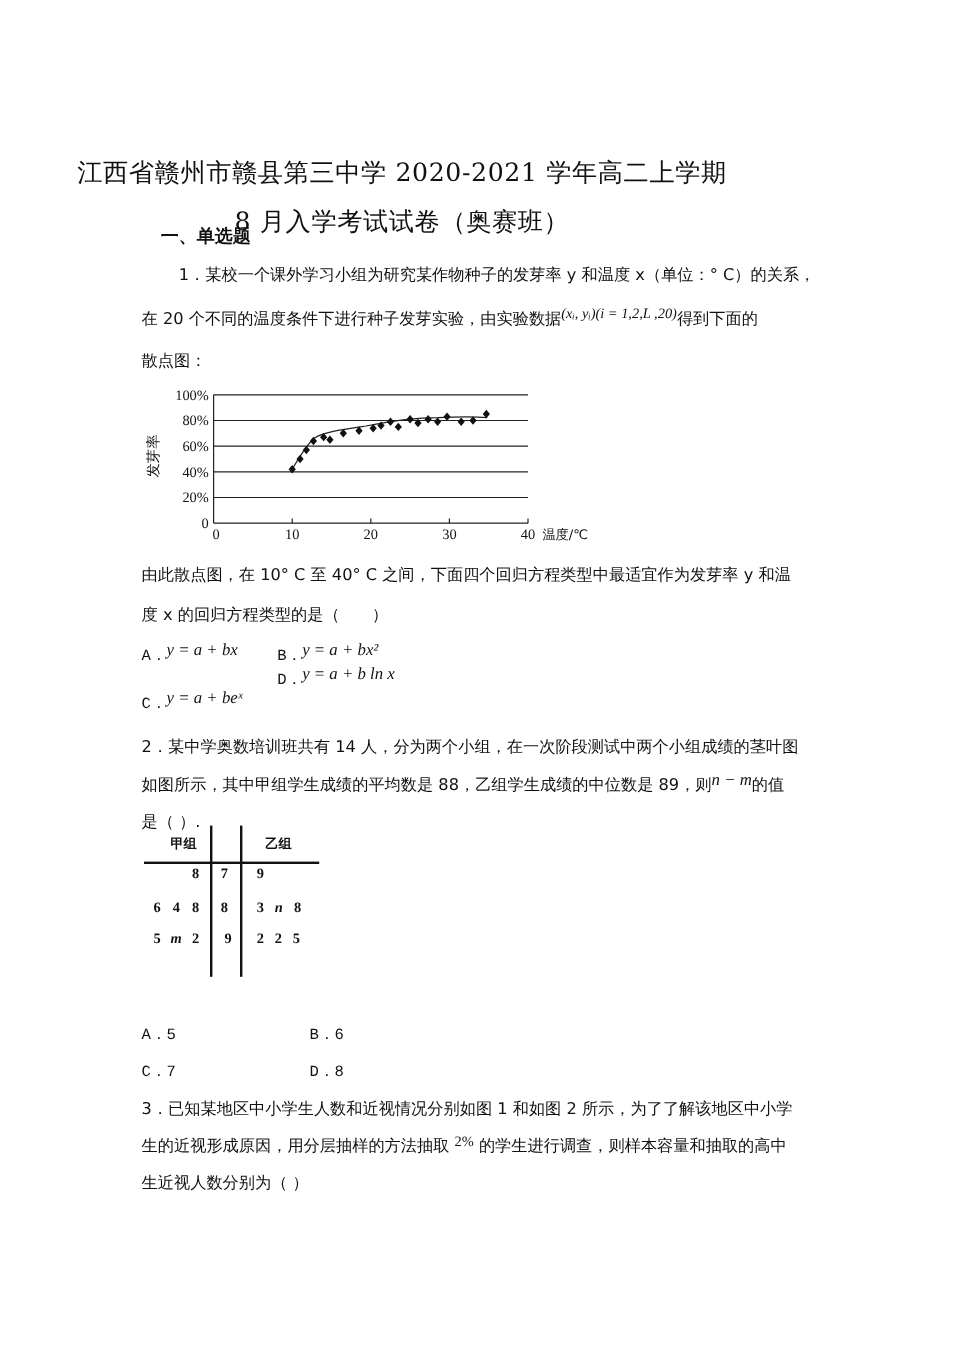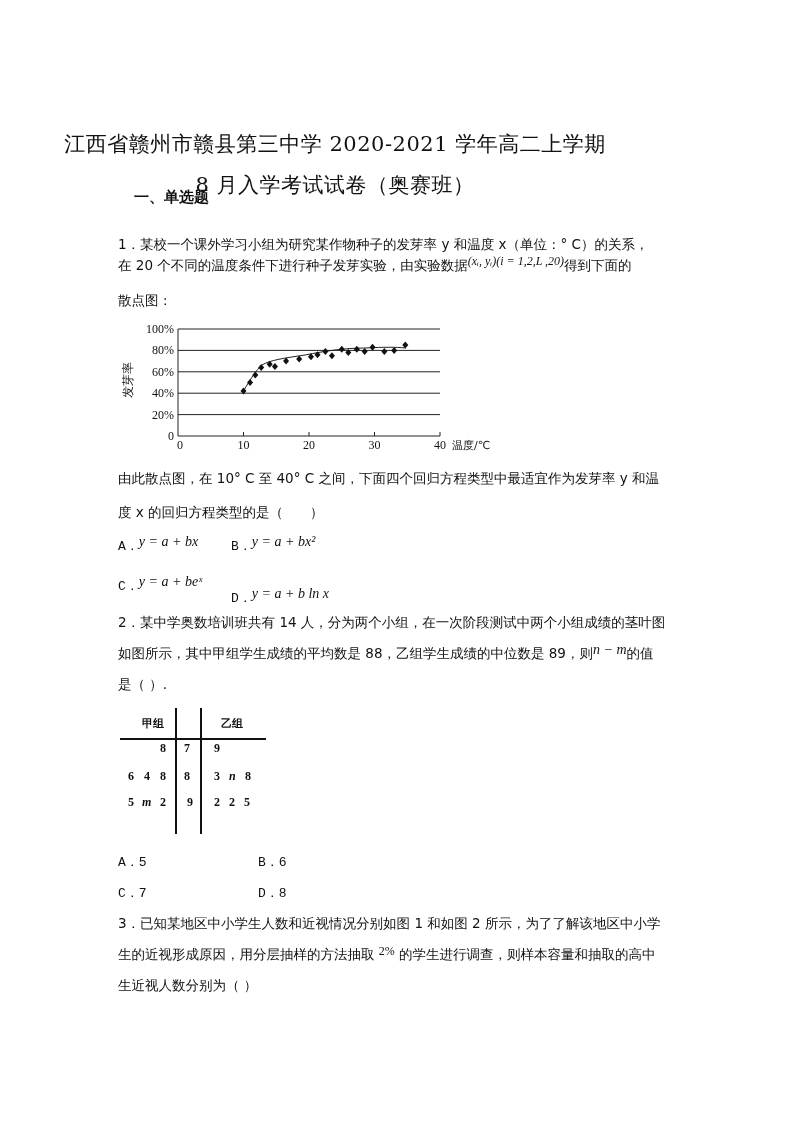--- a/index.html
+++ b/index.html
@@ -14,21 +14,21 @@
   .sl-text { font-family: "Liberation Serif", serif; font-weight: bold; font-size: 12px; }
   .sl-head { font-family: "DejaVu Sans", sans-serif; font-weight: bold; font-size: 11px; }
 </style>
 </head>
 <body>
 
 <div class="abs title" style="top:105px;">江西省赣州市赣县第三中学 2020-2021 学年高二上学期</div>
 <div class="abs title" style="top:146px;">8 月入学考试试卷（奥赛班）</div>
 <div class="abs section" style="top:188px;">一、单选题</div>
 
-<div class="abs line" style="top:236px;">1．某校一个课外学习小组为研究某作物种子的发芽率 y 和温度 x（单位：° C）的关系，</div>
+<div class="abs line" style="top:220px;margin-left:31px;">1．某校一个课外学习小组为研究某作物种子的发芽率 y 和温度 x（单位：° C）的关系，</div>
 <div class="abs line" style="top:257px;">
   <span>在 20 个不同的温度条件下进行种子发芽实验，由实验数据</span><span class="math" style="font-size:12px;position:relative;top:-5px;text-align:right;">(xᵢ, yᵢ)(i = 1,2,L ,20)</span><span>得到下面的</span>
 </div>
 <div class="abs line" style="top:292px;">散点图：</div>
 
 <svg class="abs" style="left:110px;top:318px;" width="400" height="140">
   <g stroke="#222" stroke-width="1">
     <line x1="68" y1="11" x2="330" y2="11"></line>
     <line x1="68" y1="32.4" x2="330" y2="32.4"></line>
     <line x1="68" y1="53.8" x2="330" y2="53.8"></line>
@@ -88,31 +88,31 @@
 
 <div class="abs line" style="top:537px;text-align:center;">
   <span class="opt-label">A．</span><span class="math" style="position:relative;top:-4px;">y = a + bx</span>
 </div>
 <div class="abs line" style="top:537px;left:231px;">
   <span class="opt-label">B．</span><span class="math" style="position:relative;top:-4px;">y = a + bx²</span>
 </div>
 <div class="abs line" style="top:577px;">
   <span class="opt-label">C．</span><span class="math" style="position:relative;top:-4px;">y = a + beˣ</span>
 </div>
-<div class="abs line" style="top:589px;left:231px;">
+<div class="abs line" style="top:557px;left:231px;">
   <span class="opt-label">D．</span><span class="math" style="position:relative;top:-4px;">y = a + b ln x</span>
 </div>
 
 <div class="abs line" style="top:614px;">2．某中学奥数培训班共有 14 人，分为两个小组，在一次阶段测试中两个小组成绩的茎叶图</div>
 <div class="abs line" style="top:645px;">
   <span>如图所示，其中甲组学生成绩的平均数是 88，乙组学生成绩的中位数是 89，则</span><span class="math" style="position:relative;top:-4px;font-style:italic;">n − m</span><span>的值</span>
 </div>
 <div class="abs line" style="top:676px;">是（ ）.</div>
 
-<div class="abs" style="left:118px;top:708px;width:150px;height:126px;text-align:right;">
+<div class="abs" style="left:118px;top:688px;width:150px;height:126px;text-align:right;">
   <div class="abs" style="left:57px;top:0;width:1.5px;height:126px;background:#111;"></div>
   <div class="abs" style="left:82px;top:0;width:1.5px;height:126px;background:#111;"></div>
   <div class="abs" style="left:2px;top:30px;width:146px;height:1.5px;background:#111;"></div>
   <div class="abs sl-head" style="left:24px;top:8px;">甲组</div>
   <div class="abs sl-head" style="left:103px;top:8px;">乙组</div>
 
   <div class="abs sl-text" style="left:42px;top:33px;">8</div>
   <div class="abs sl-text" style="left:66px;top:33px;">7</div>
   <div class="abs sl-text" style="left:96px;top:33px;">9</div>
 

